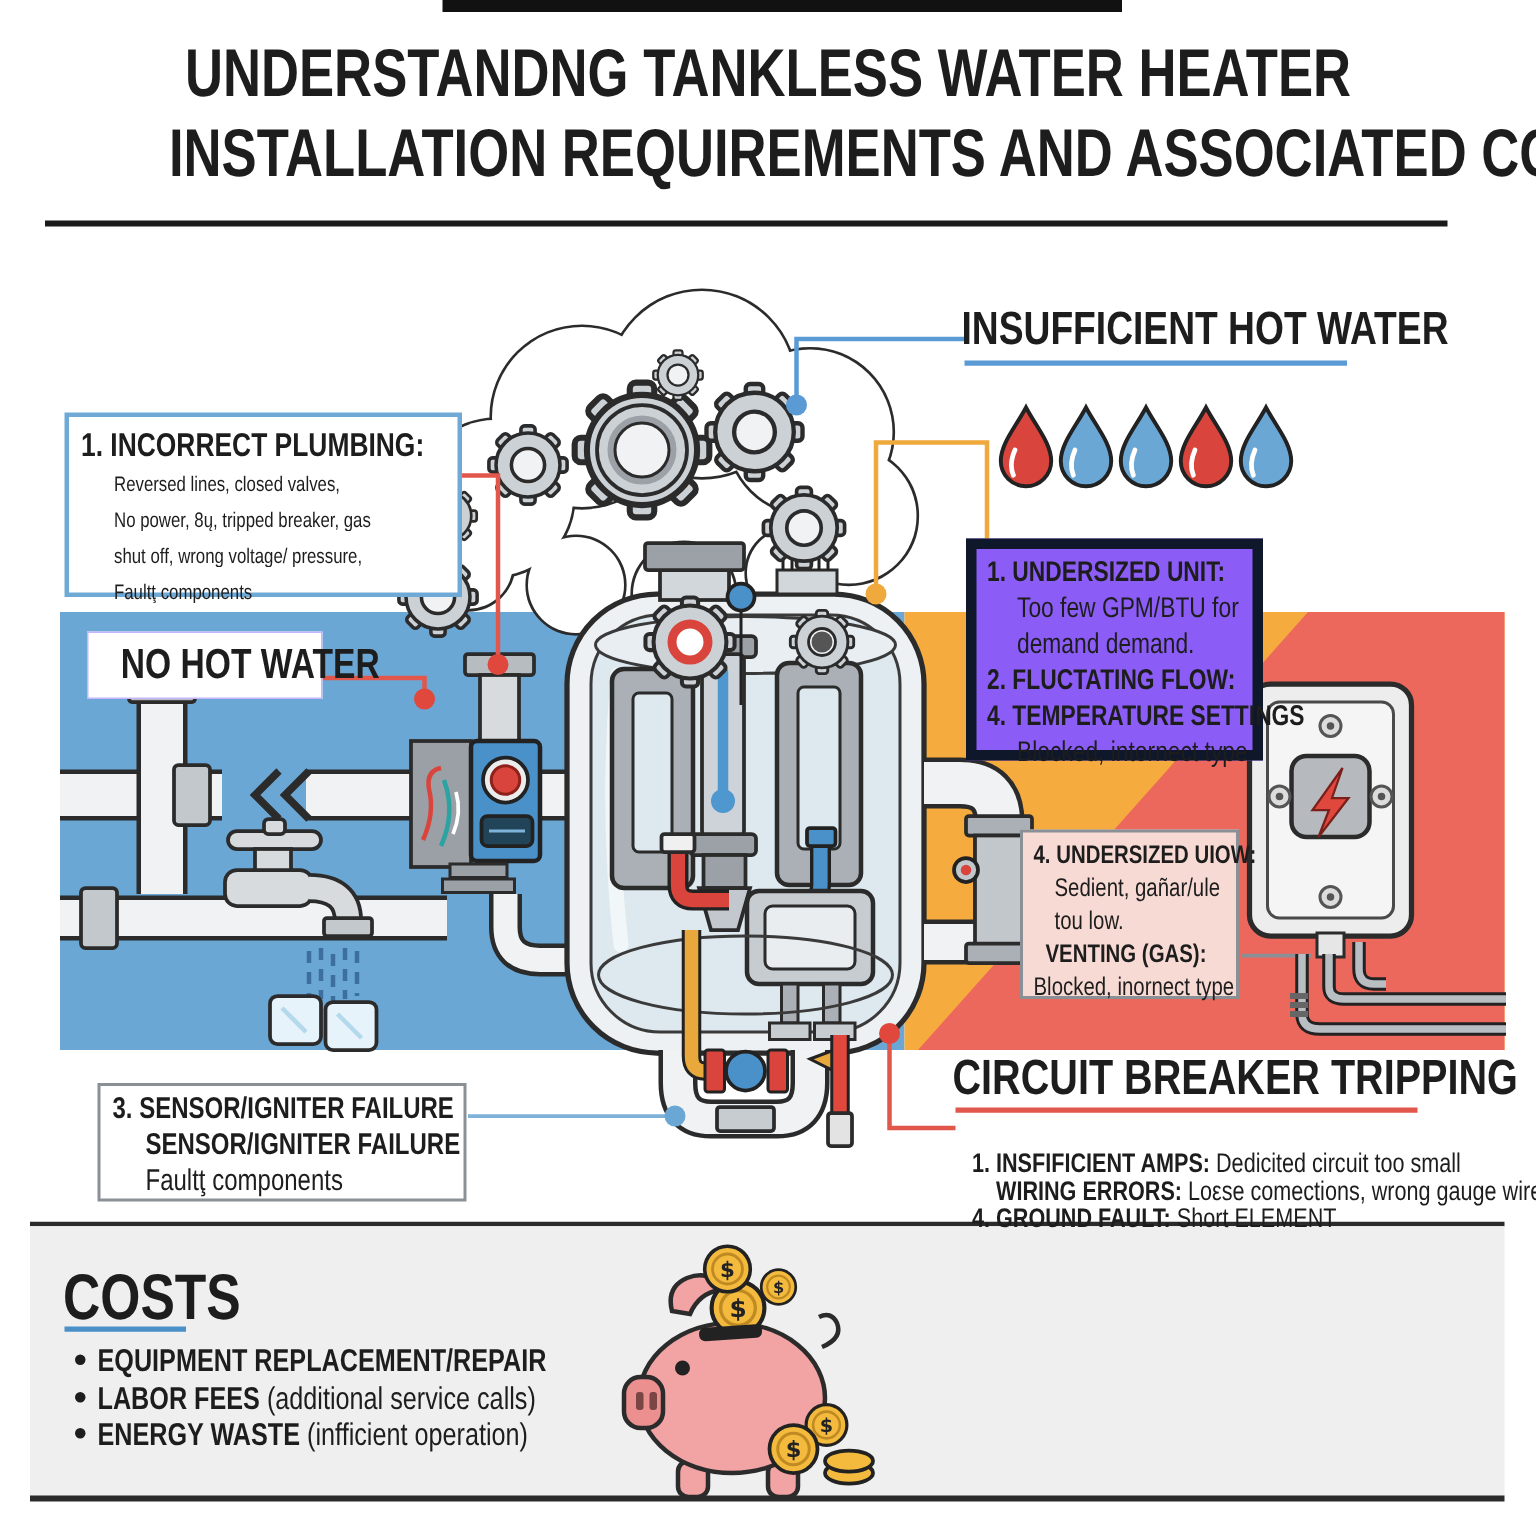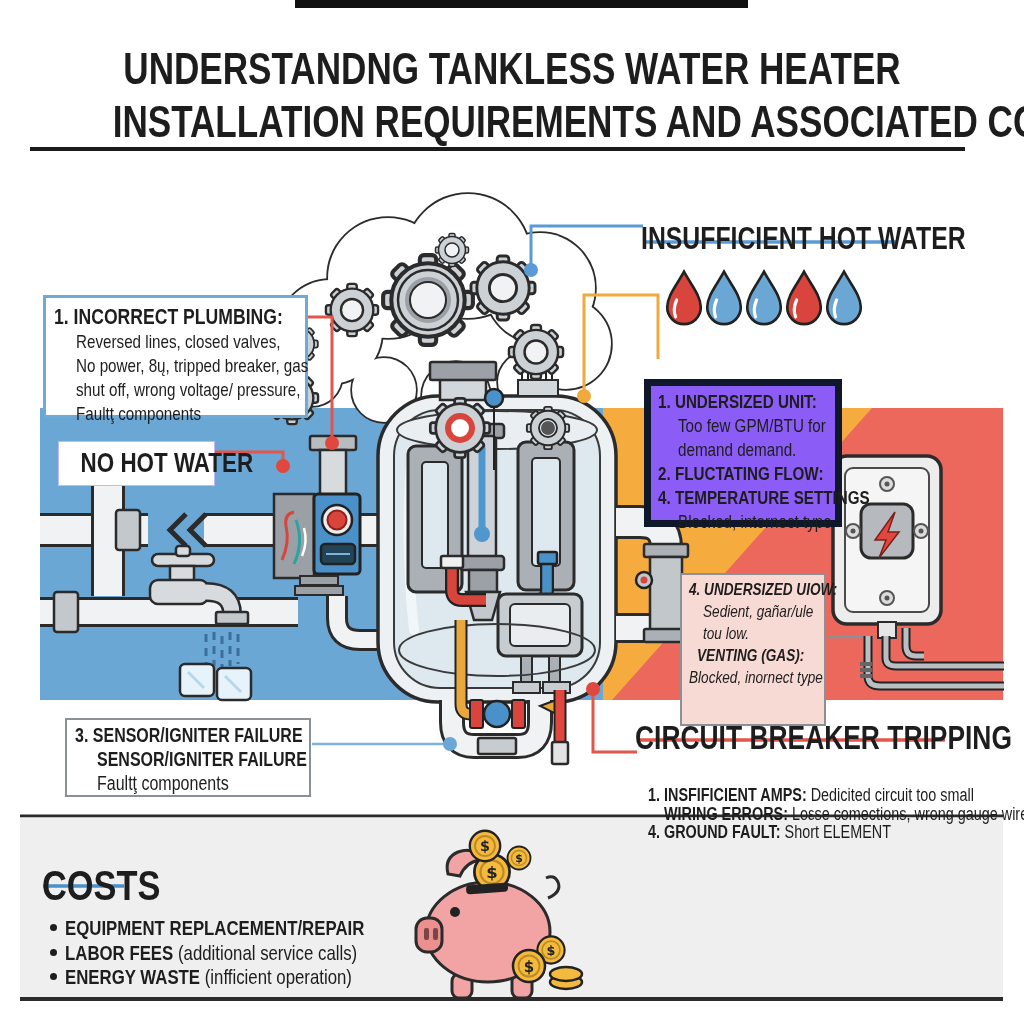--- a/index.html
+++ b/index.html
@@ -1,42 +1,42 @@
 <!DOCTYPE html>
 <html><head>
 <meta charset="utf-8">
 <style>
   html,body{margin:0;padding:0;background:#fff;}
   .page{position:relative;width:1024px;height:1024px;background:#fff;overflow:hidden;
         font-family:"Liberation Sans",sans-serif;color:#1d1d1d;}
   svg.art{position:absolute;left:0;top:0;z-index:1;}
-  .txt{position:absolute;z-index:2;margin-top:20px;}
+  .txt{position:absolute;z-index:2;}
   .cond{display:inline-block;transform:scaleX(.8);transform-origin:0 50%;white-space:nowrap;}
   .condC{display:block;transform:scaleX(.78);transform-origin:50% 50%;white-space:nowrap;}
   .b{font-weight:700;}
   .r{font-weight:400;}
   .topbar{position:absolute;left:295px;top:0;width:453px;height:8px;background:#111;z-index:2;}
   .title{left:0;top:22px;width:1024px;text-align:center;font-weight:700;font-size:45px;line-height:53px;letter-spacing:0px;}
   .divider{position:absolute;left:30px;top:147px;width:935px;height:4px;background:#1a1a1a;z-index:2;}
   .h-insuf{left:641px;top:201px;font-size:31px;font-weight:700;}
   .h-circuit{left:635px;top:699px;font-size:33px;font-weight:700;}
   .box{box-sizing:border-box;background:#fff;}
-  .box .ln{line-height:24px;font-size:19px;}
+  .box .ln{line-height:24px;font-size:14px;}
   .box-incorrect{left:43px;top:275px;width:265px;height:123px;border:3px solid #6fa9d6;padding:6px 8px;}
   .box-incorrect .ttl{font-size:22px;line-height:26px;font-weight:700;}
   .box-incorrect .ln{padding-left:22px;}
   .lbl-nohot{left:58px;top:421px;width:155px;height:43px;background:#fff;border:1px solid #c4b5fd;
              text-align:center;font-size:28px;font-weight:700;line-height:41px;}
   .box-unit{left:644px;top:359px;width:198px;height:148px;background:#8b5cf6;border:7px solid #0f172a;padding:4px 7px;}
   .box-unit .ln{line-height:24px;font-size:19px;}
   .box-unit .ind{padding-left:20px;}
-  .box-uow{left:680px;top:553px;width:146px;height:153px;background:#f8dad4;border:2.5px solid #8a9096;padding:4px 7px;font-style:italic;}
+  .box-uow{left:680px;top:553px;width:146px;height:113px;background:#f8dad4;border:2.5px solid #8a9096;padding:4px 7px;}
   .box-uow .ln{line-height:22px;font-size:17px;}
   .box-uow .ind{padding-left:14px;}
-  .box-sensor{left:65px;top:698px;width:246px;height:79px;background:#fff;border:2.5px solid #8a9096;padding:3px 8px;}
+  .box-sensor{left:65px;top:722px;width:246px;height:79px;background:#fff;border:2.5px solid #8a9096;padding:3px 8px;}
   .box-sensor .ln{line-height:24px;font-size:20px;}
   .box-sensor .ind{padding-left:22px;}
   .circuit-list{left:648px;top:766px;width:372px;font-size:18px;}
   .circuit-list .row{line-height:18.5px;white-space:nowrap;}
   .circuit-list .row.i2{padding-left:16px;}
   .h-costs{left:42px;top:841px;font-size:43px;font-weight:700;}
   .costs-list{left:50px;top:896px;width:430px;font-size:21px;}
   .costs-list .row{line-height:24.5px;white-space:nowrap;}
   .dot{display:inline-block;width:7px;height:7px;border-radius:50%;background:#1d1d1d;vertical-align:4px;margin-right:8px;}
 </style>

